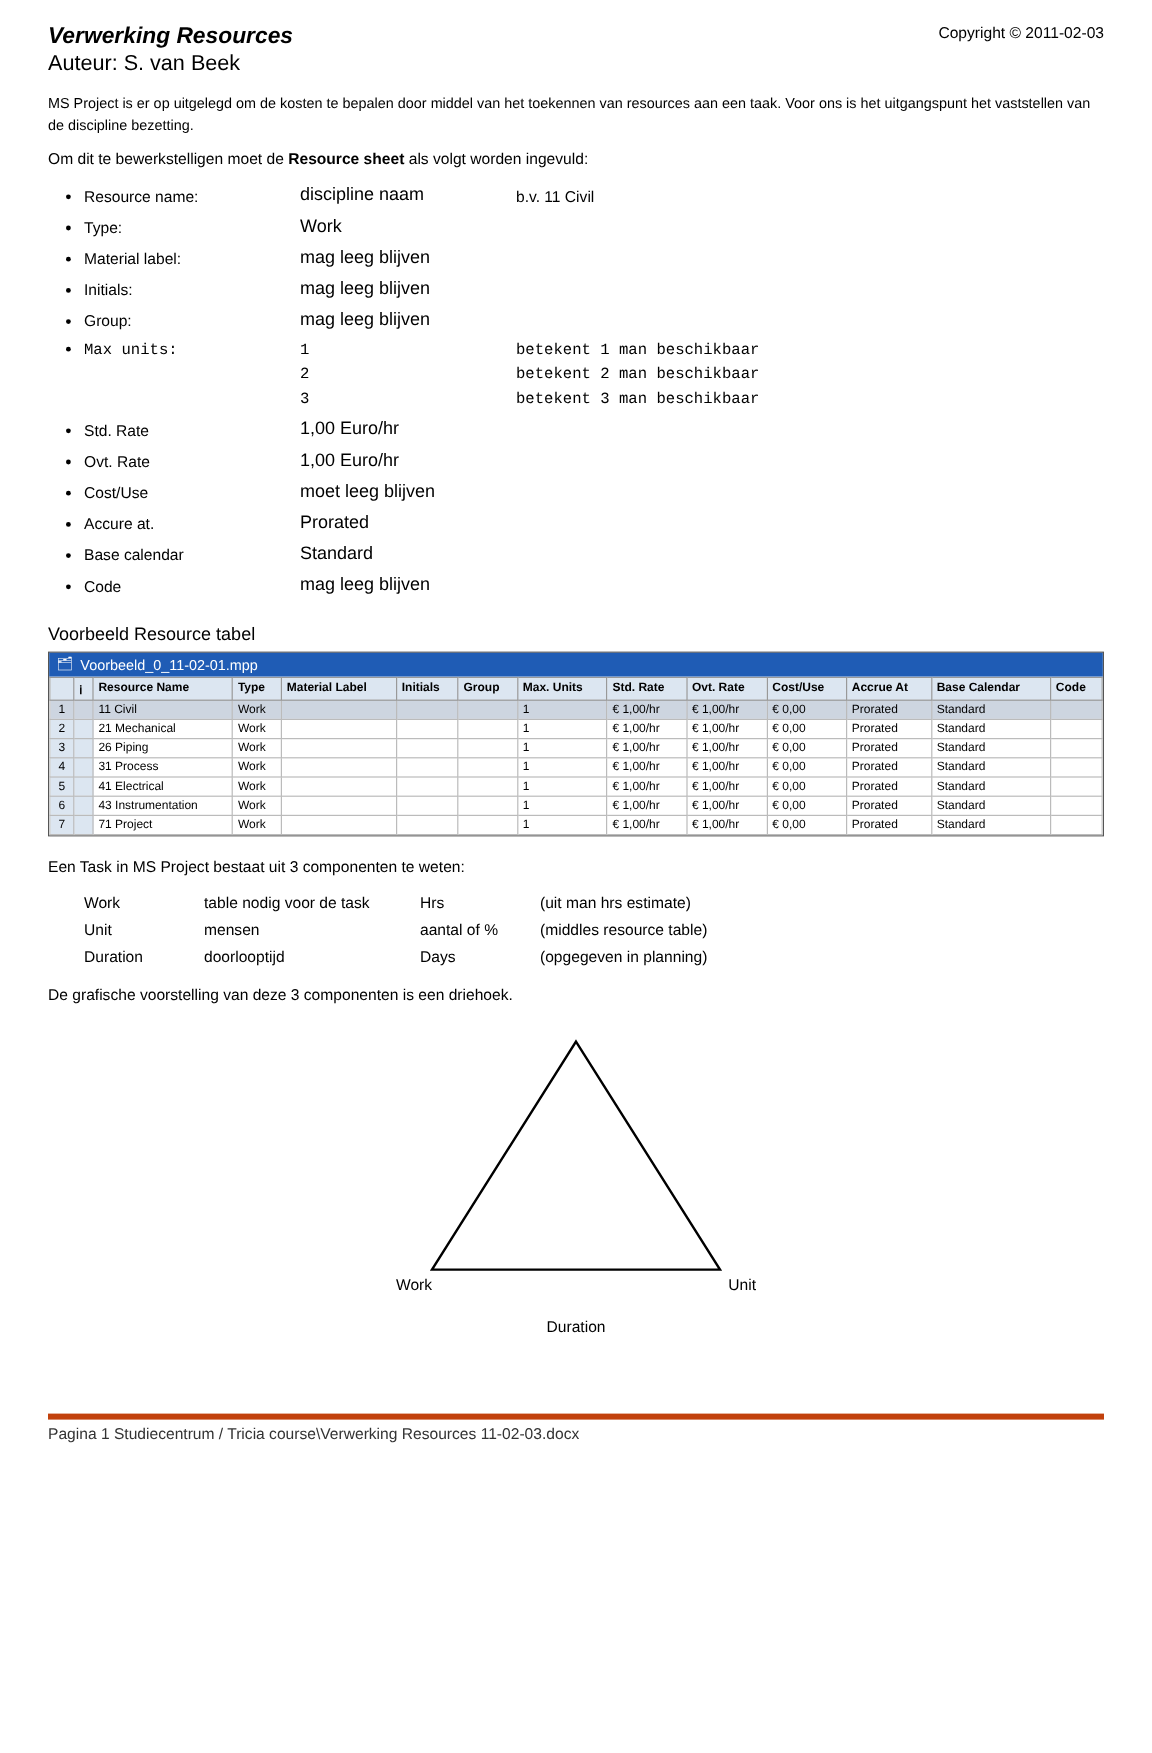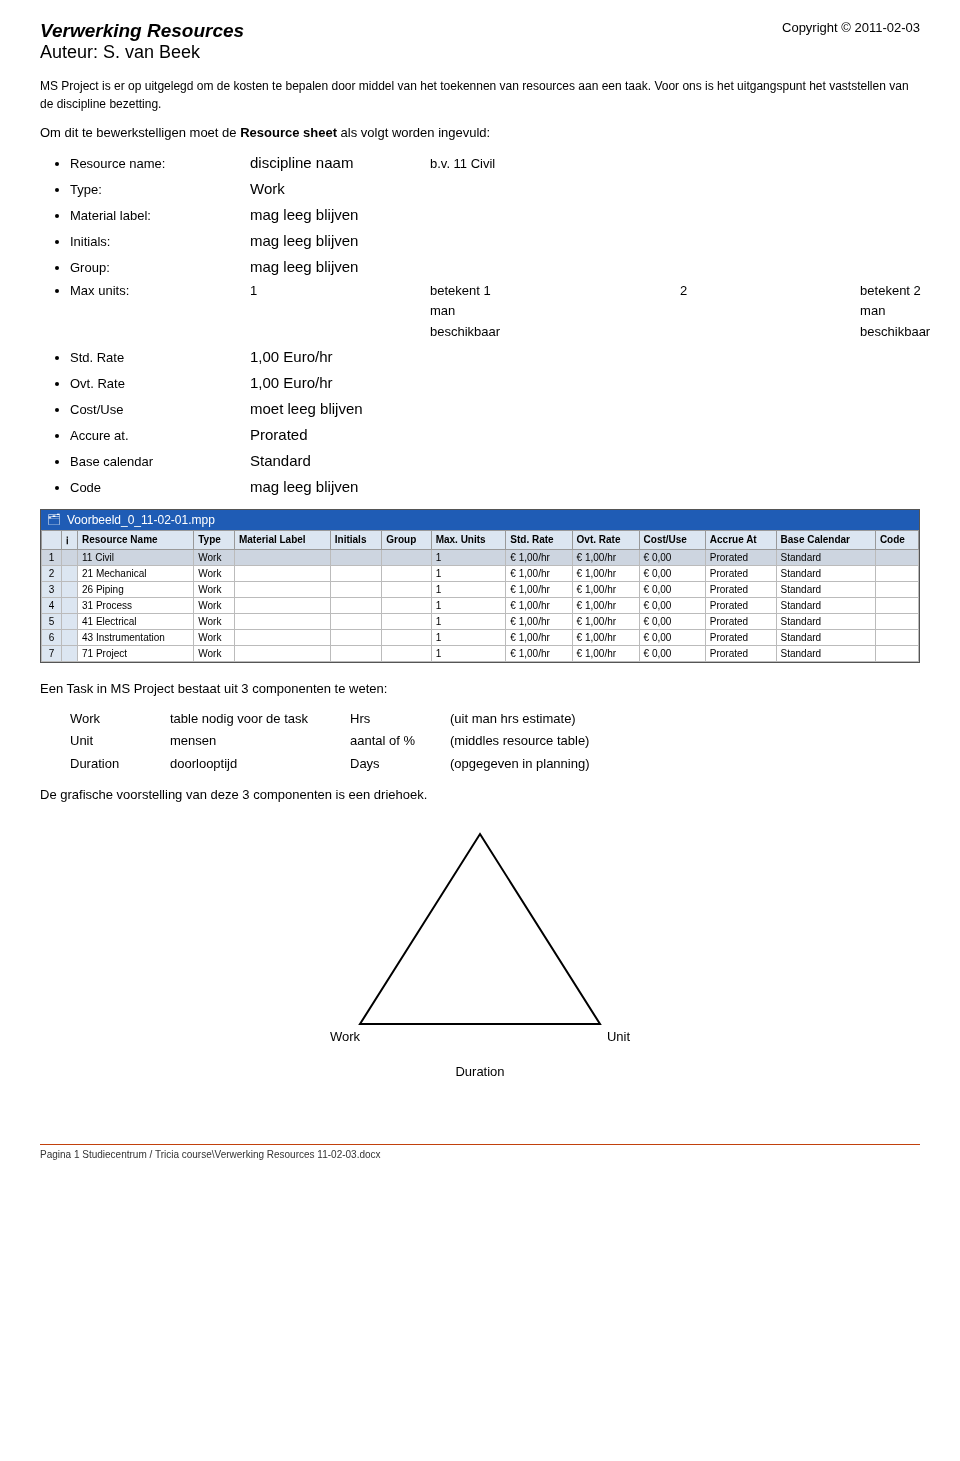--- a/index.html
+++ b/index.html
@@ -64,21 +64,22 @@
     }
     .row-value {
       min-width: 180px;
       font-size: 15px;
     }
     .row-note {
       font-size: 13px;
     }
     .multi-row-block {
       display: flex;
-      flex-direction: row;
+      flex-direction: column;
+      font-family: Liberation Mono, monospace;
     }
     .multi-row {
       display: flex;
     }
     .multi-row .rv {
       min-width: 180px;
     }
     .multi-row .rn {
       font-size: 13px;
     }
@@ -203,24 +204,24 @@
     }
     .tri-label-duration {
       position: absolute;
       bottom: -25px;
       left: 50%;
       transform: translateX(-50%);
       font-size: 13px;
     }
 
     .footer-note {
-      font-size: 10px;
+      font-size: 13px;
       color: #333;
       margin-top: 40px;
-      border-top: 1px solid #c2410c;
+      border-top: 5px solid #c2410c;
       padding-top: 4px;
     }
   </style>
 </head>
 <body>
 
 <div class="copyright-line">
   <div>
     <div class="doc-title">Verwerking Resources</div>
     <div class="doc-author">Auteur: S. van Beek</div>
@@ -320,20 +321,21 @@
   </li>
   <li>
     <div class="row-item">
       <span class="row-label">Code</span>
       <span class="row-value">mag leeg blijven</span>
     </div>
   </li>
 </ul>
 
 <div>
+  <h2 class="example-title">Voorbeeld Resource tabel</h2>
 
   <div class="ms-window">
     <div class="ms-titlebar">
       <span class="ms-titlebar-icon">🗂</span>
       <span>Voorbeeld_0_11-02-01.mpp</span>
     </div>
     <div class="ms-table-container">
       <table class="resource-table">
         <thead>
           <tr>

